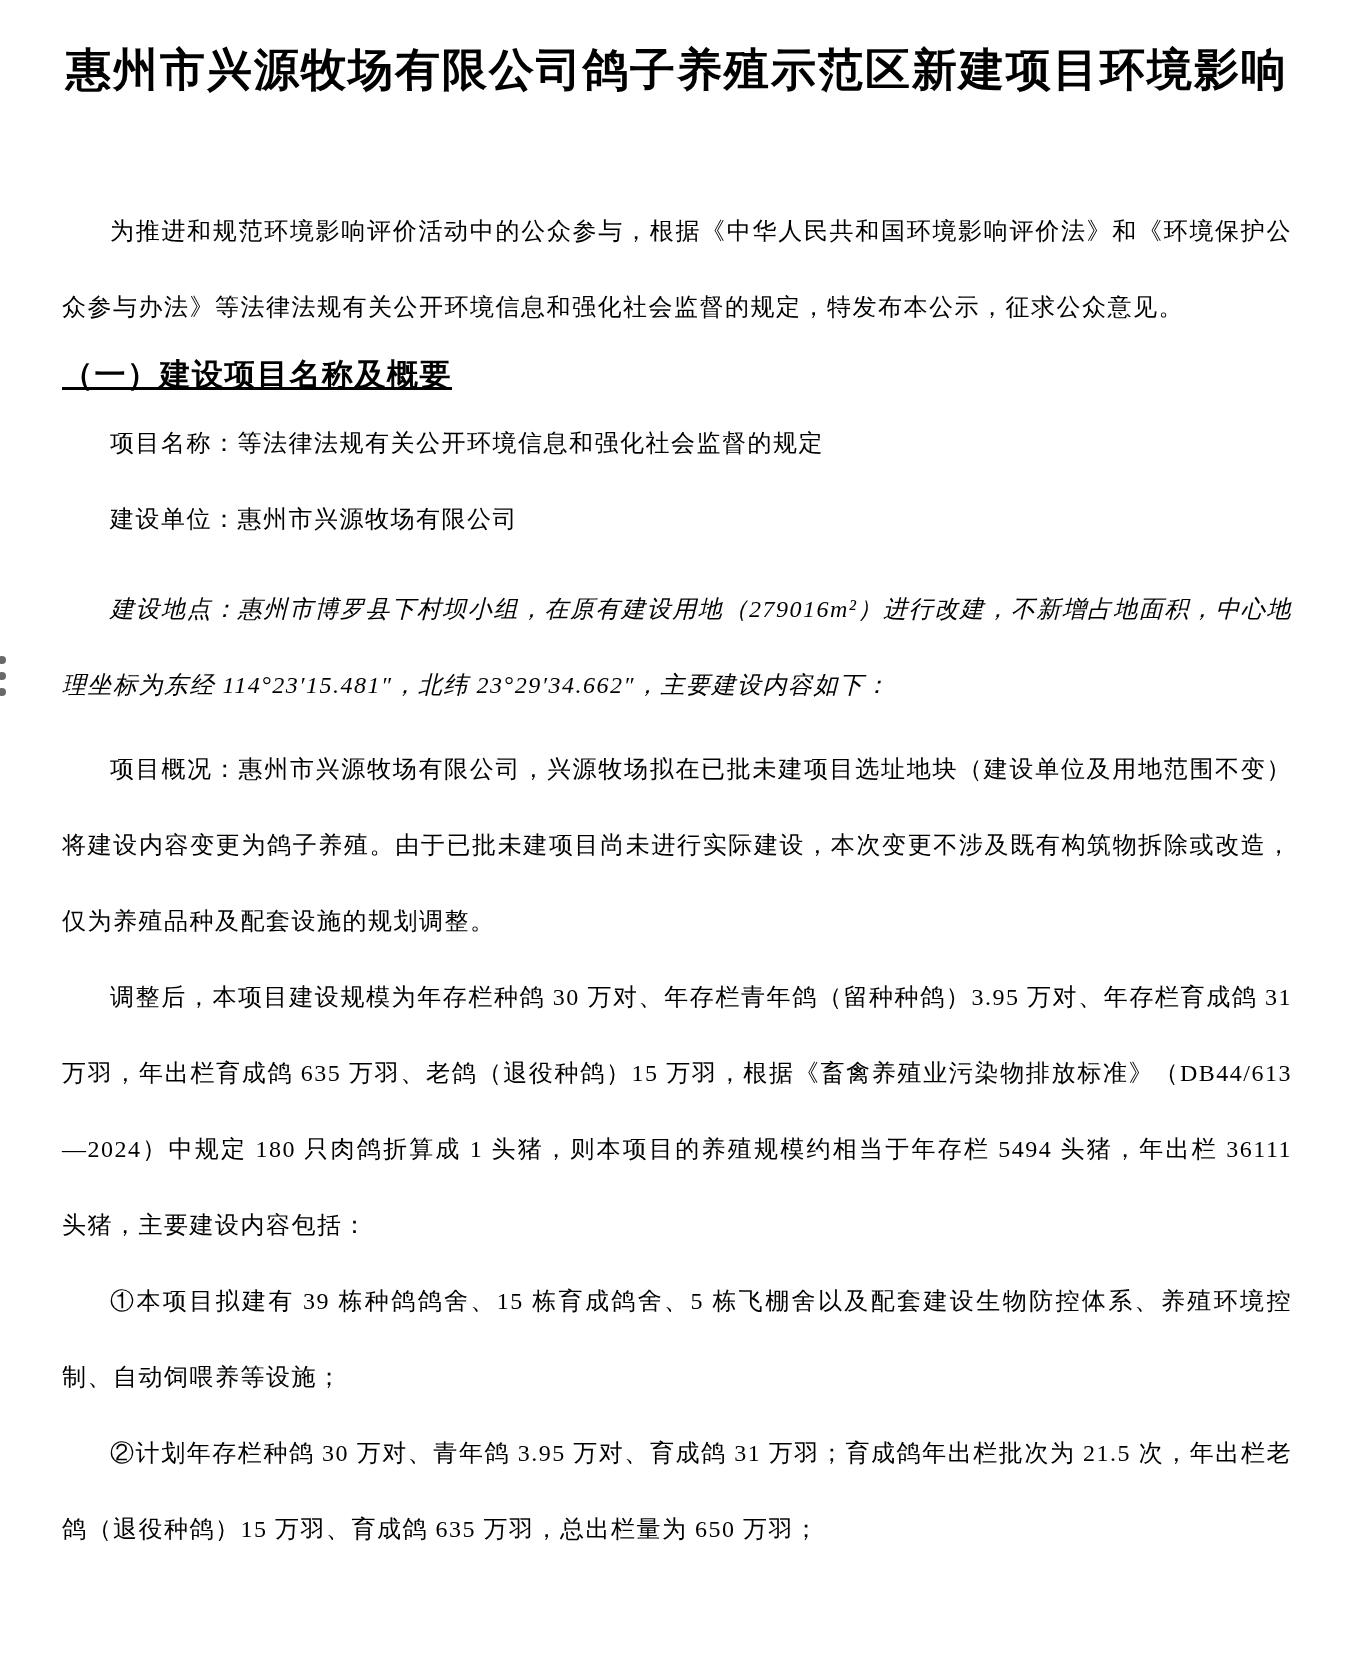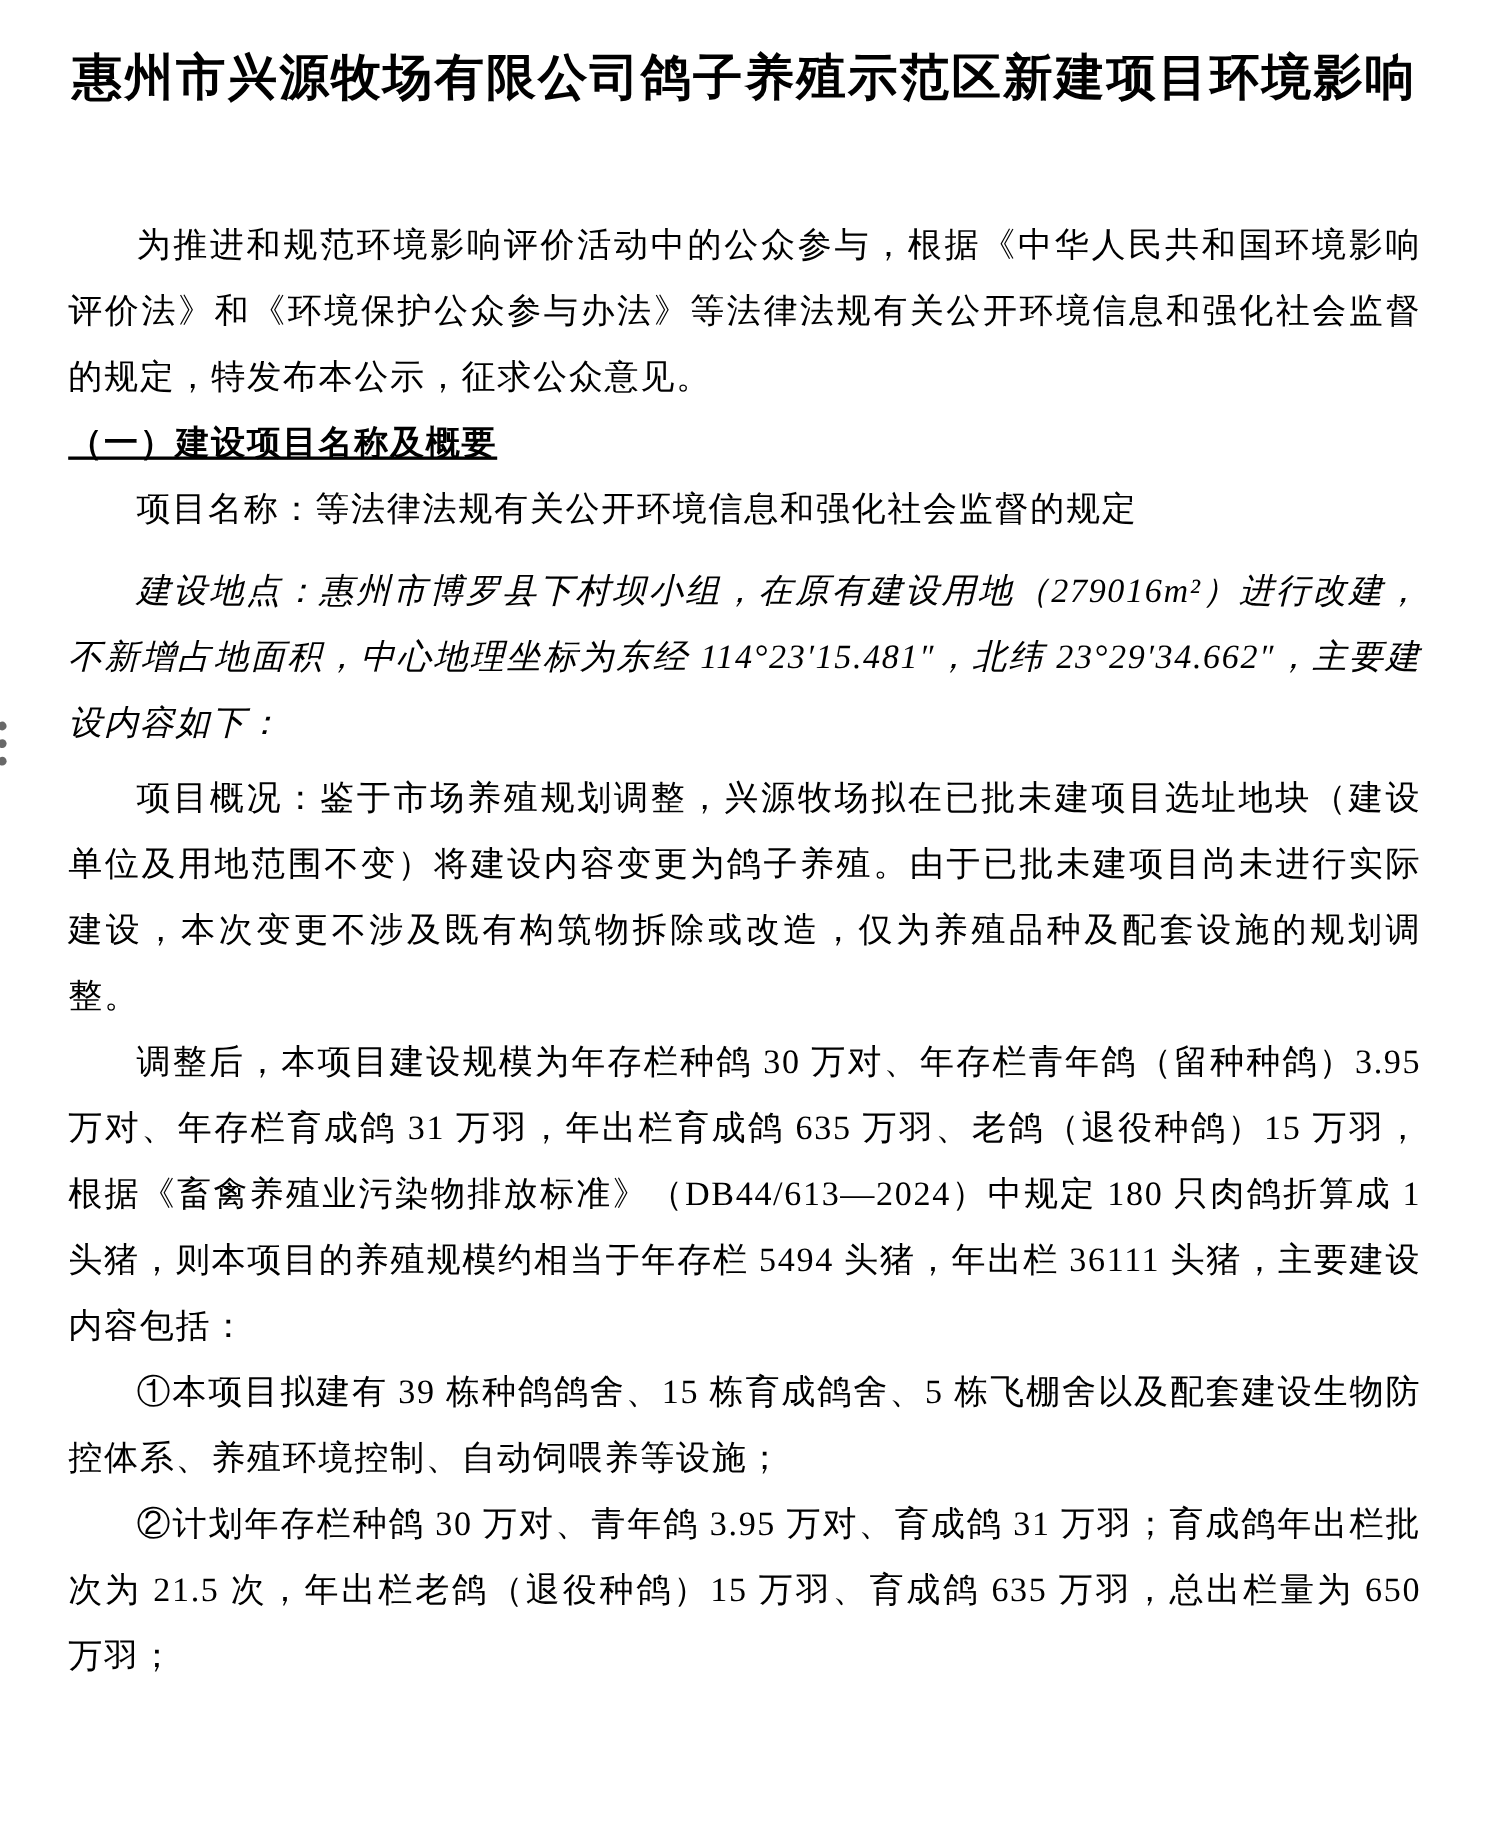--- a/index.html
+++ b/index.html
@@ -22,22 +22,22 @@
   .doc-title {
     font-family: "Liberation Sans", "DejaVu Sans", sans-serif;
     font-weight: 900;
     font-size: 45px;
     line-height: 80px;
     letter-spacing: 2px;
     text-align: center;
     margin: 0 0 83px 0;
   }
   .body-par {
-    font-size: 31px;
-    line-height: 60px;
+    font-size: 24px;
+    line-height: 76px;
     letter-spacing: 1.5px;
     margin: 0;
     text-align: justify;
     text-justify: inter-character;
     text-indent: 2em;
   }
   .section-heading {
     font-size: 31px;
     line-height: 60px;
     letter-spacing: 1.5px;
@@ -82,25 +82,26 @@
   <div class="content">
 
     <h1 class="doc-title"><span>惠州市兴源牧场有限公司鸽子养殖示范区新建项目环境影响</span><br></h1>
 
     <p class="body-par">为推进和规范环境影响评价活动中的公众参与，根据《中华人民共和国环境影响评价法》和《环境保护公众参与办法》等法律法规有关公开环境信息和强化社会监督的规定，特发布本公示，征求公众意见。</p>
 
     <h2 class="section-heading">（一）建设项目名称及概要</h2>
 
     <p class="body-par">项目名称：等法律法规有关公开环境信息和强化社会监督的规定</p>
 
+    <p class="body-par">建设单位：惠州市兴源牧场有限公司</p>
 
     <p class="body-par gap-before">建设地点：惠州市博罗县下村坝小组，在原有建设用地（279016m²）进行改建，不新增占地面积，中心地理坐标为东经 114°23′15.481″，北纬 23°29′34.662″，主要建设内容如下：</p>
 
 
-    <p class="body-par gap-before-sm">项目概况：鉴于市场养殖规划调整，兴源牧场拟在已批未建项目选址地块（建设单位及用地范围不变）将建设内容变更为鸽子养殖。由于已批未建项目尚未进行实际建设，本次变更不涉及既有构筑物拆除或改造，仅为养殖品种及配套设施的规划调整。</p>
+    <p class="body-par gap-before-sm">项目概况：惠州市兴源牧场有限公司，兴源牧场拟在已批未建项目选址地块（建设单位及用地范围不变）将建设内容变更为鸽子养殖。由于已批未建项目尚未进行实际建设，本次变更不涉及既有构筑物拆除或改造，仅为养殖品种及配套设施的规划调整。</p>
 
     <p class="body-par">调整后，本项目建设规模为年存栏种鸽 30 万对、年存栏青年鸽（留种种鸽）3.95 万对、年存栏育成鸽 31 万羽，年出栏育成鸽 635 万羽、老鸽（退役种鸽）15 万羽，根据《畜禽养殖业污染物排放标准》（DB44/613—2024）中规定 180 只肉鸽折算成 1 头猪，则本项目的养殖规模约相当于年存栏 5494 头猪，年出栏 36111 头猪，主要建设内容包括：</p>
 
     <p class="body-par">①本项目拟建有 39 栋种鸽鸽舍、15 栋育成鸽舍、5 栋飞棚舍以及配套建设生物防控体系、养殖环境控制、自动饲喂养等设施；</p>
 
     <p class="body-par">②计划年存栏种鸽 30 万对、青年鸽 3.95 万对、育成鸽 31 万羽；育成鸽年出栏批次为 21.5 次，年出栏老鸽（退役种鸽）15 万羽、育成鸽 635 万羽，总出栏量为 650 万羽；</p>
 
   </div>
 </div>
 

